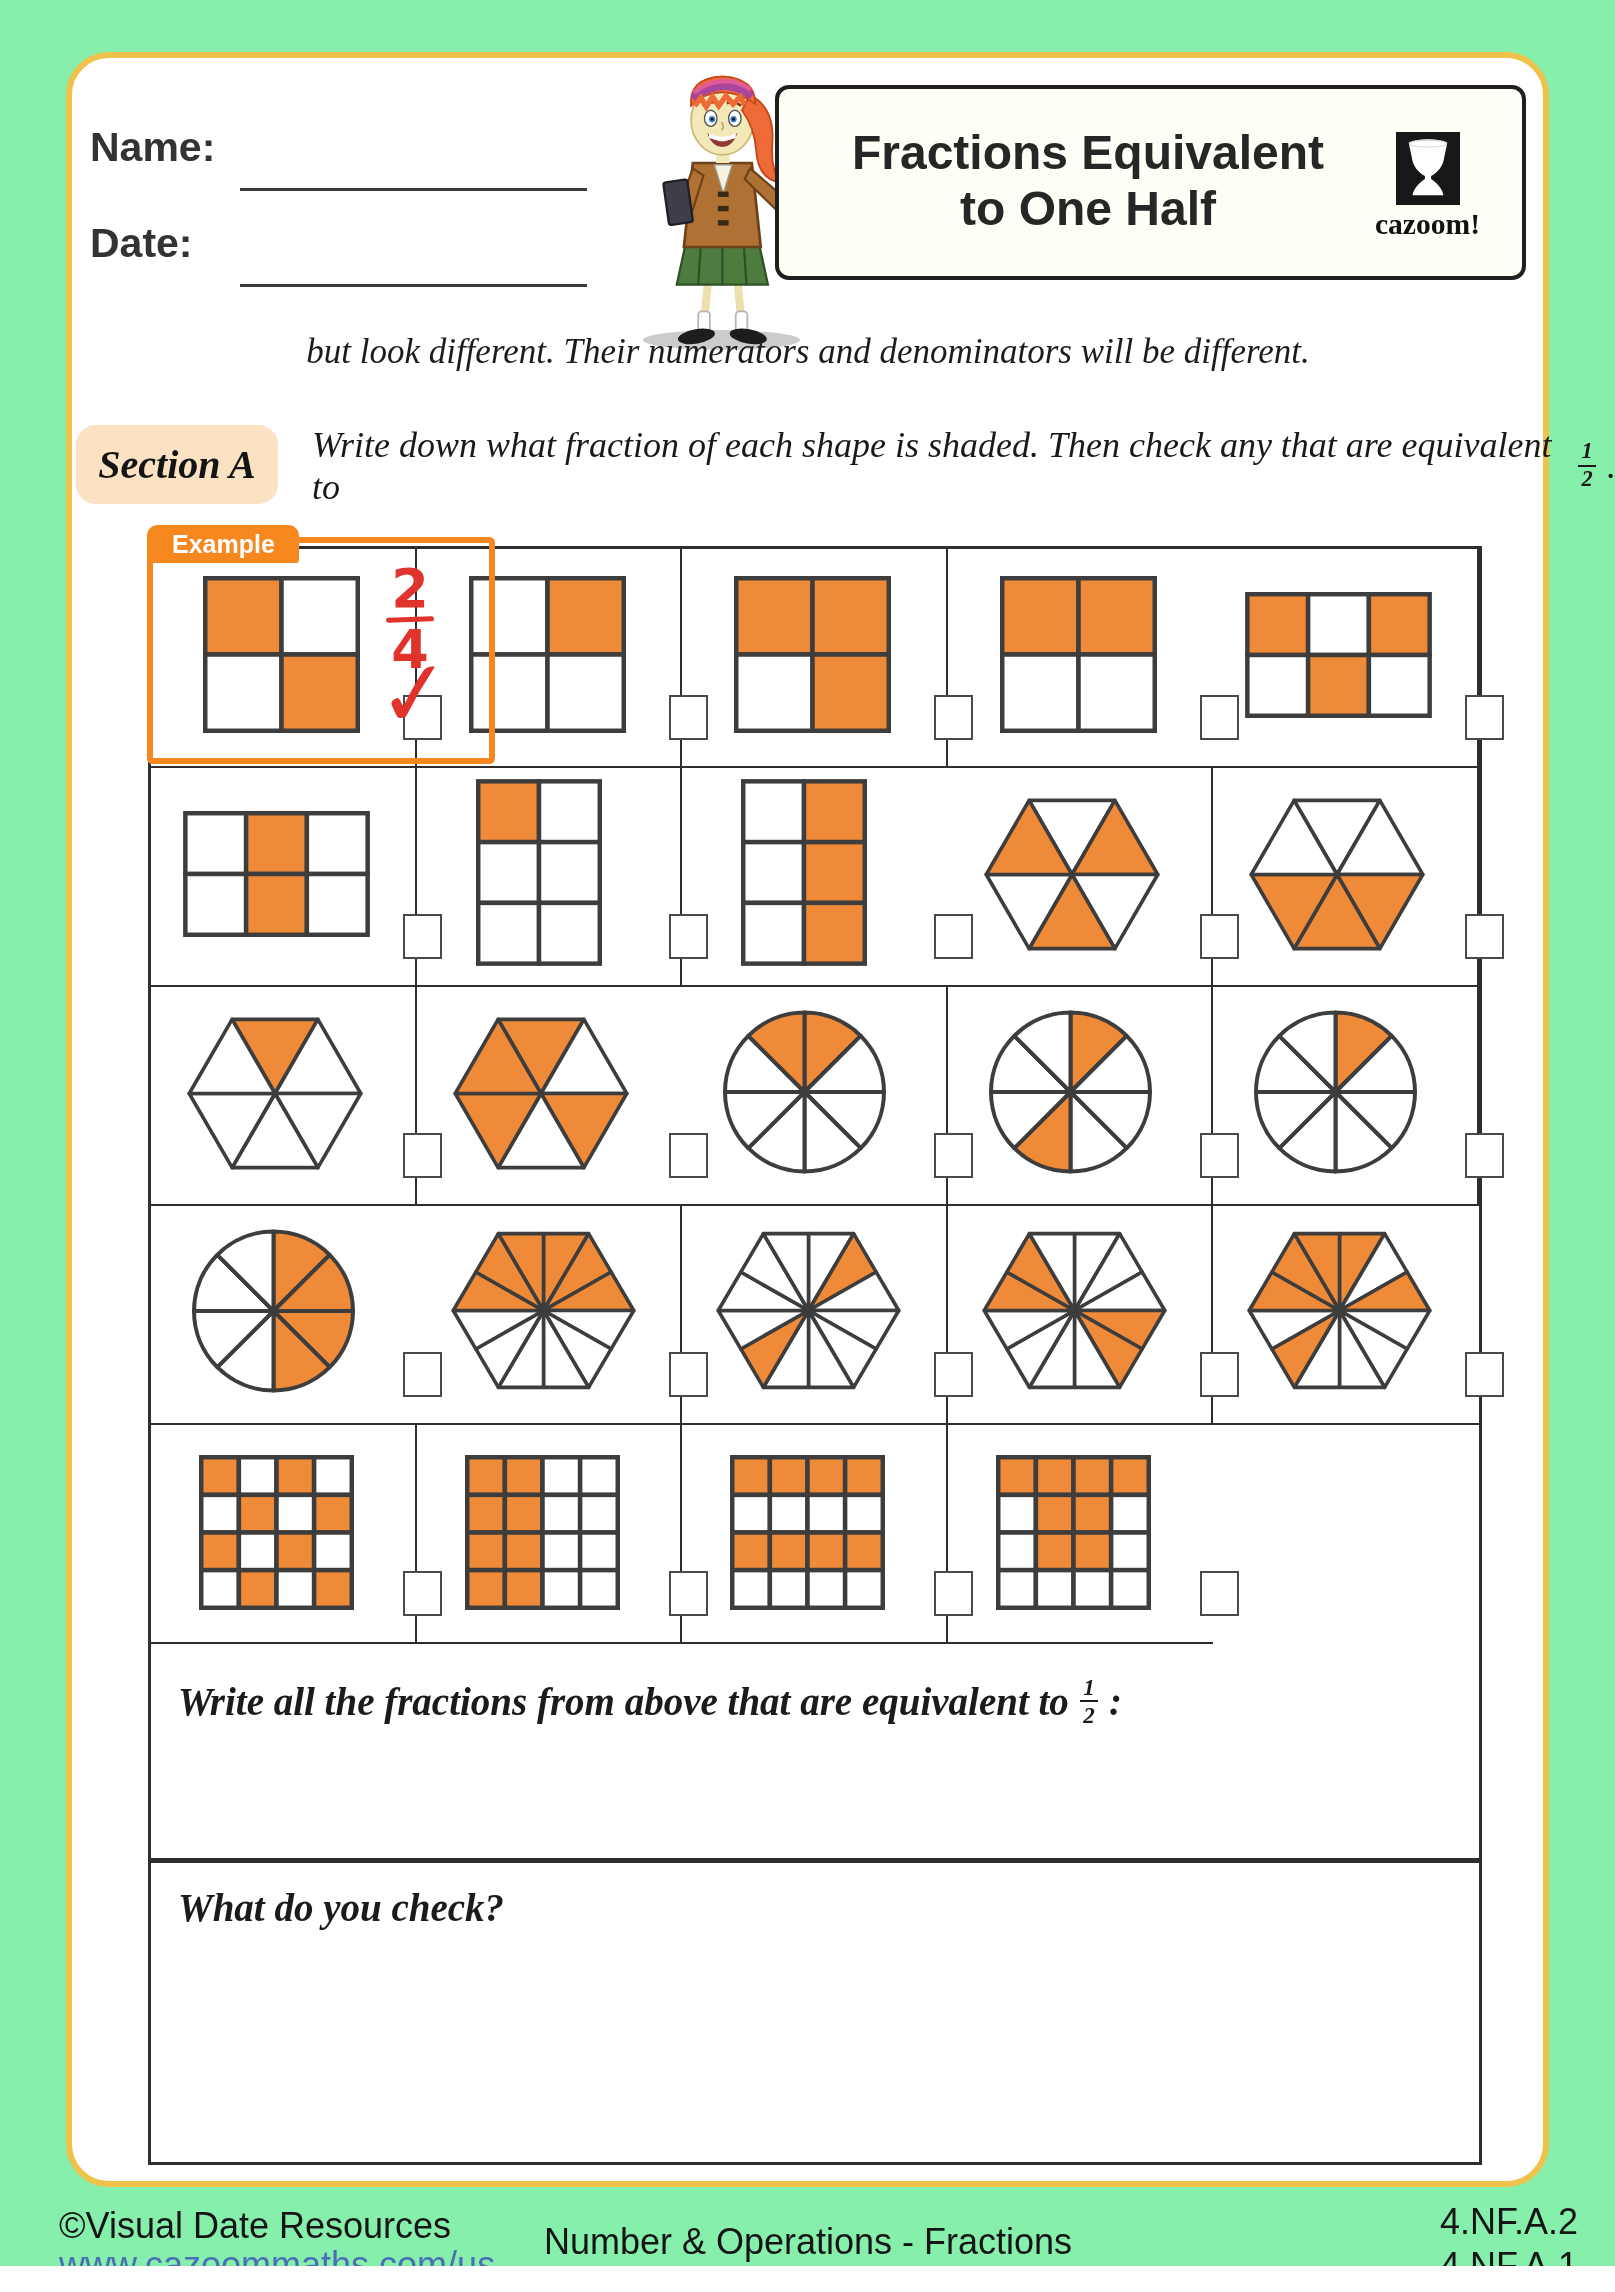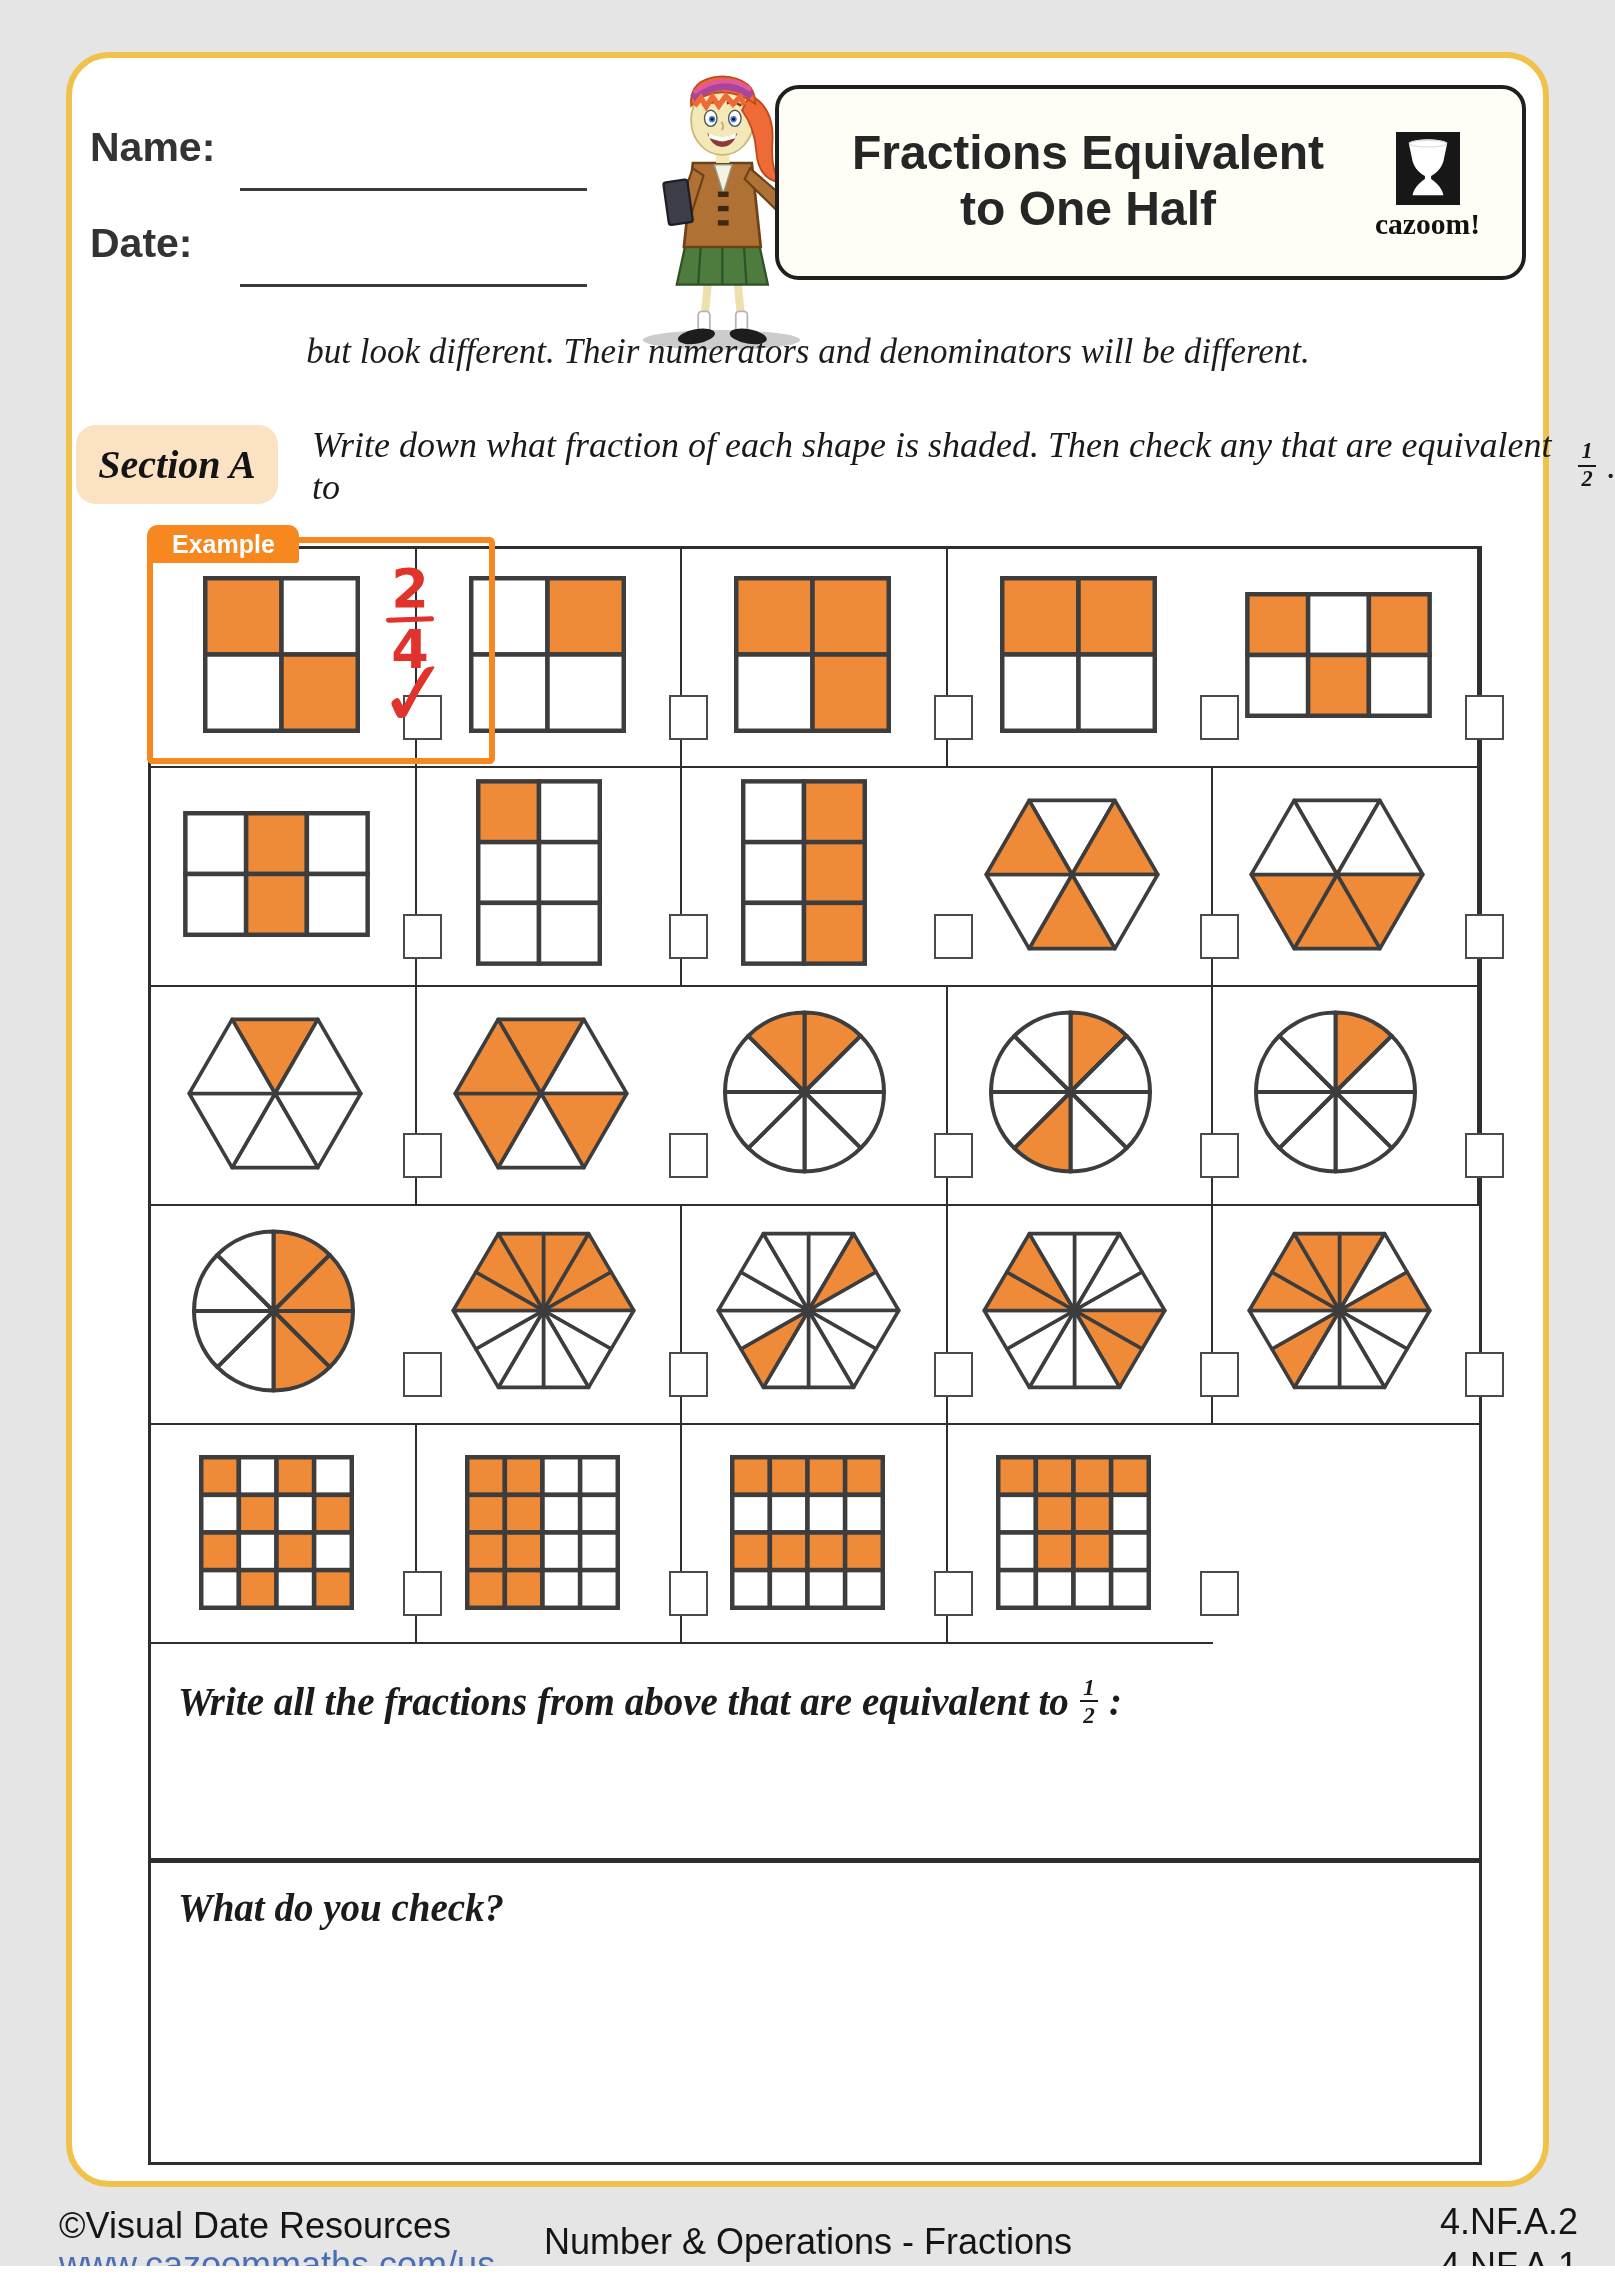--- a/index.html
+++ b/index.html
@@ -1,25 +1,25 @@
 <!DOCTYPE html>
 <html style="font-size:14.3px"><head>
 <meta charset="utf-8">
 <style>
   html,body{margin:0;padding:0;background:#ffffff;}
-  .page{position:relative;width:1616px;height:2266px;background:#e5e5e5;
+  .page{position:relative;width:1616px;height:2266px;background:#86efac;
         font-family:"Liberation Sans",sans-serif;overflow:hidden;}
   .frame{position:absolute;left:66px;top:52px;width:1483px;height:2135px;
          border:6.3px solid #EFC24B;border-radius:43px;box-sizing:border-box;background:#fff;}
   
   .field-label{position:absolute;font-weight:bold;font-size:41px;color:#333;}
   .field-line{position:absolute;width:347px;height:39px;border-bottom:3.6px solid #3a3a3a;}
   
   .title-box{position:absolute;left:775px;top:85px;width:751px;height:195px;
-             border:4.5px solid #1f1f1f;border-radius:24px;background:#FFFEF6;box-sizing:border-box;}
+             border:4.5px solid #1f1f1f;border-radius:14px;background:#FFFEF6;box-sizing:border-box;}
   .title-text{position:absolute;left:9px;top:36px;width:600px;text-align:center;
               font-weight:bold;font-size:48px;line-height:56px;color:#262626;}
   .logo{position:absolute;right:32px;top:43px;width:125px;text-align:center;}
   .logo-rect{width:64px;height:73px;background:#171717;margin:0 auto;
              display:flex;align-items:center;justify-content:center;}
   .logo-word{font-family:"Liberation Serif",serif;font-weight:bold;font-size:29.6px;color:#111;margin-top:2.7px;}
   
   .intro{position:absolute;left:0;width:100%;top:331px;text-align:center;
          font-family:"Liberation Serif",serif;font-style:italic;font-size:35px;line-height:42px;color:#1c1c1c;}
   .section-pill{position:absolute;left:76px;top:425px;width:202px;height:79px;background:#FBE2C2;

